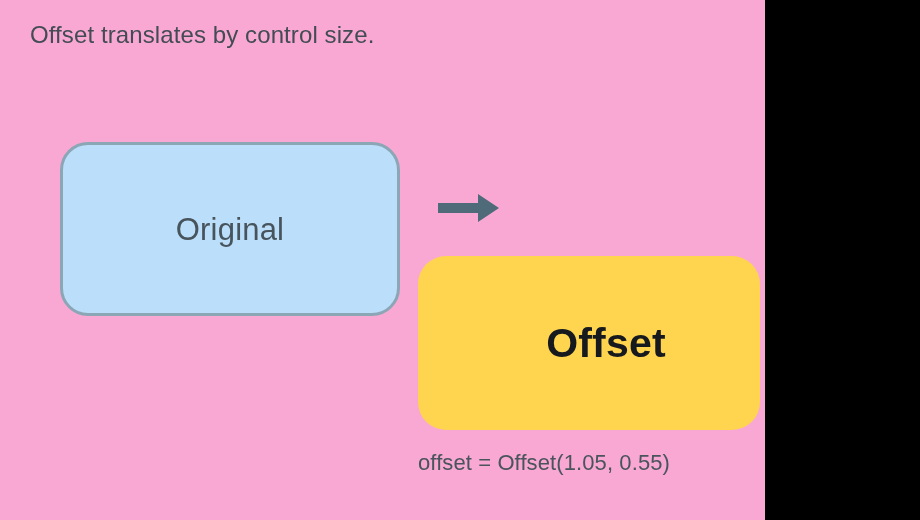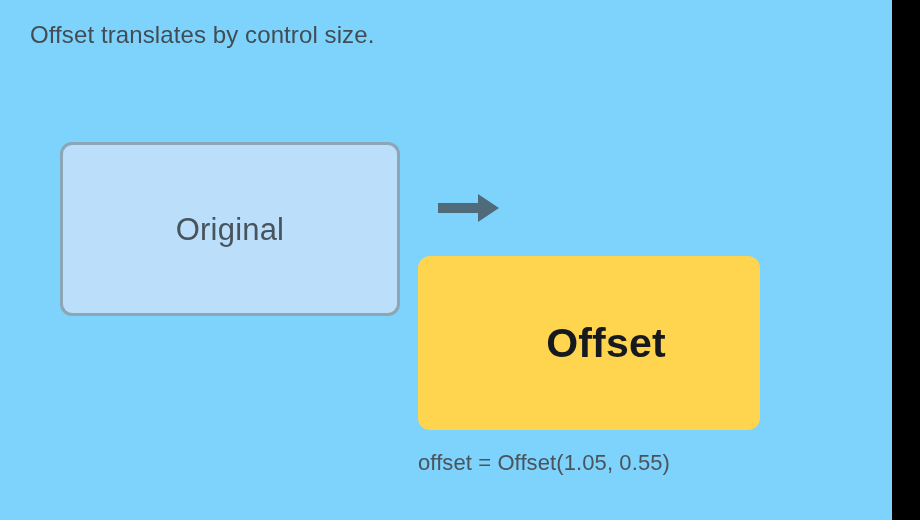--- a/index.html
+++ b/index.html
@@ -7,23 +7,23 @@
     margin: 0;
     padding: 0;
     background: #000000;
   }
   body {
     font-family: "Liberation Sans", sans-serif;
     -webkit-font-smoothing: antialiased;
   }
   #stage {
     position: relative;
-    width: 892px;
+    width: 765px;
     height: 520px;
-    background: #7dd3fc;
+    background: #f9a8d4;
     overflow: hidden;
   }
 
   
   #title {
     position: absolute;
     left: 30px;
     top: 21px;
     font-size: 24px;
     font-weight: 400;
@@ -33,21 +33,21 @@
     line-height: 1.2;
   }
 
   
   .ctrl-box {
     position: absolute;
     box-sizing: border-box;
     display: flex;
     align-items: center;
     justify-content: center;
-    border-radius: 12px;
+    border-radius: 28px;
   }
 
   #box-original {
     left: 60px;
     top: 142px;
     width: 340px;
     height: 174px;
     background: #bbdefb;
     border: 3px solid #8ba6b5;
   }

